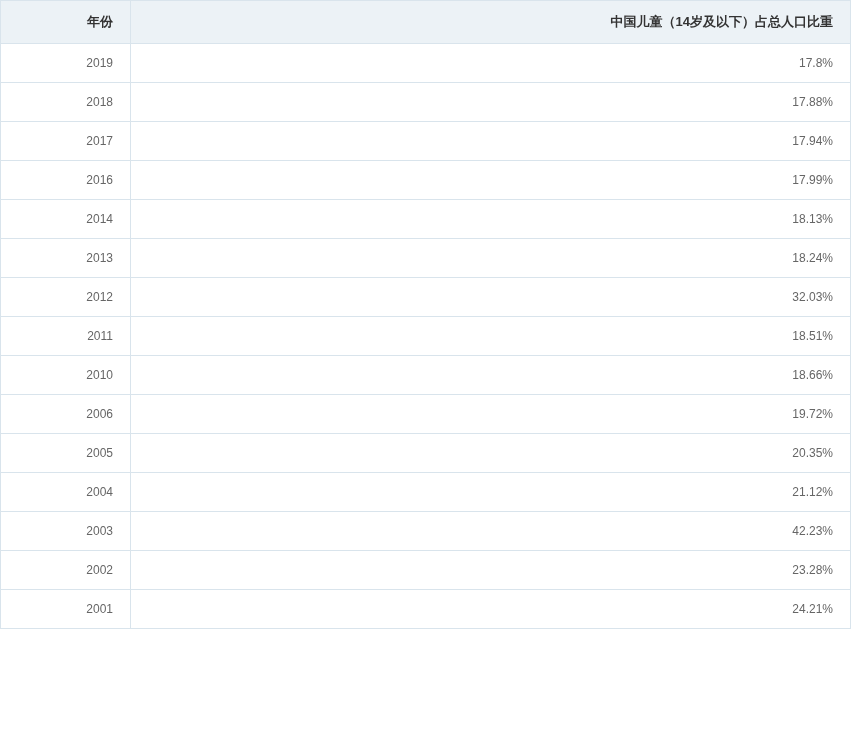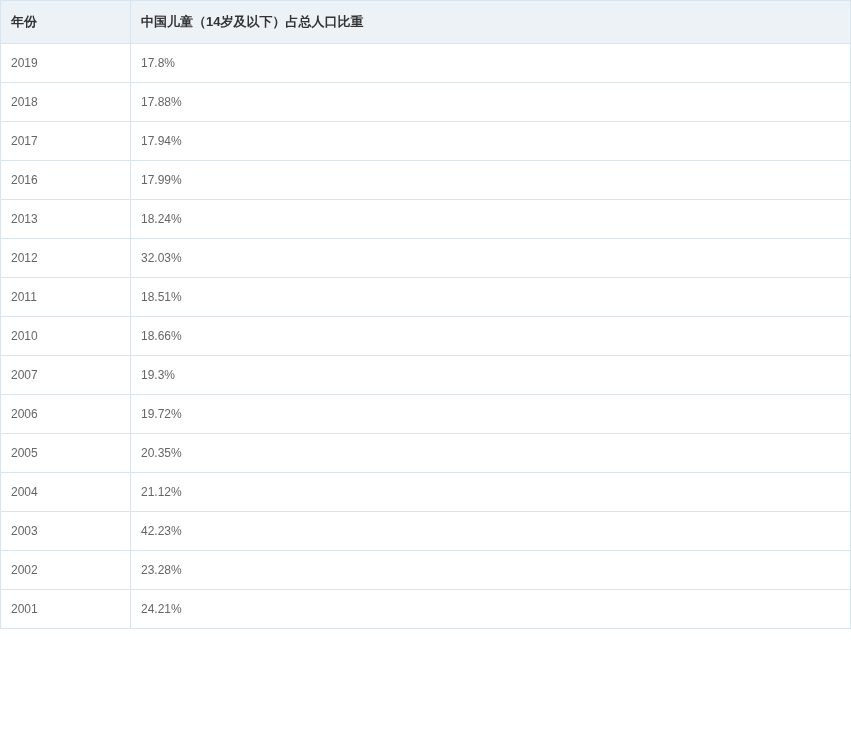--- a/index.html
+++ b/index.html
@@ -13,22 +13,22 @@
     color: #555;
     background: #fff;
     width: 851px;
   }
   table {
     width: 100%;
     border-collapse: collapse;
     table-layout: fixed;
   }
   th, td {
-    text-align: left;
-    padding: 12px 10px;
+    text-align: right;
+    padding: 12px 17px;
     border: 1px solid #d9e4ec;
     vertical-align: middle;
   }
   th {
     background: #ecf2f6;
     font-weight: bold;
     color: #333;
     font-size: 13px;
   }
   td {
@@ -65,38 +65,38 @@
       </tr>
       <tr>
         <td>2017</td>
         <td>17.94%</td>
       </tr>
       <tr>
         <td>2016</td>
         <td>17.99%</td>
       </tr>
       <tr>
+        <td>2014</td>
+        <td>18.13%</td>
+      </tr>
+      <tr>
         <td>2013</td>
         <td>18.24%</td>
       </tr>
       <tr>
         <td>2012</td>
         <td>32.03%</td>
       </tr>
       <tr>
         <td>2011</td>
         <td>18.51%</td>
       </tr>
       <tr>
         <td>2010</td>
         <td>18.66%</td>
-      </tr>
-      <tr>
-        <td>2007</td>
-        <td>19.3%</td>
       </tr>
       <tr>
         <td>2006</td>
         <td>19.72%</td>
       </tr>
       <tr>
         <td>2005</td>
         <td>20.35%</td>
       </tr>
       <tr>

